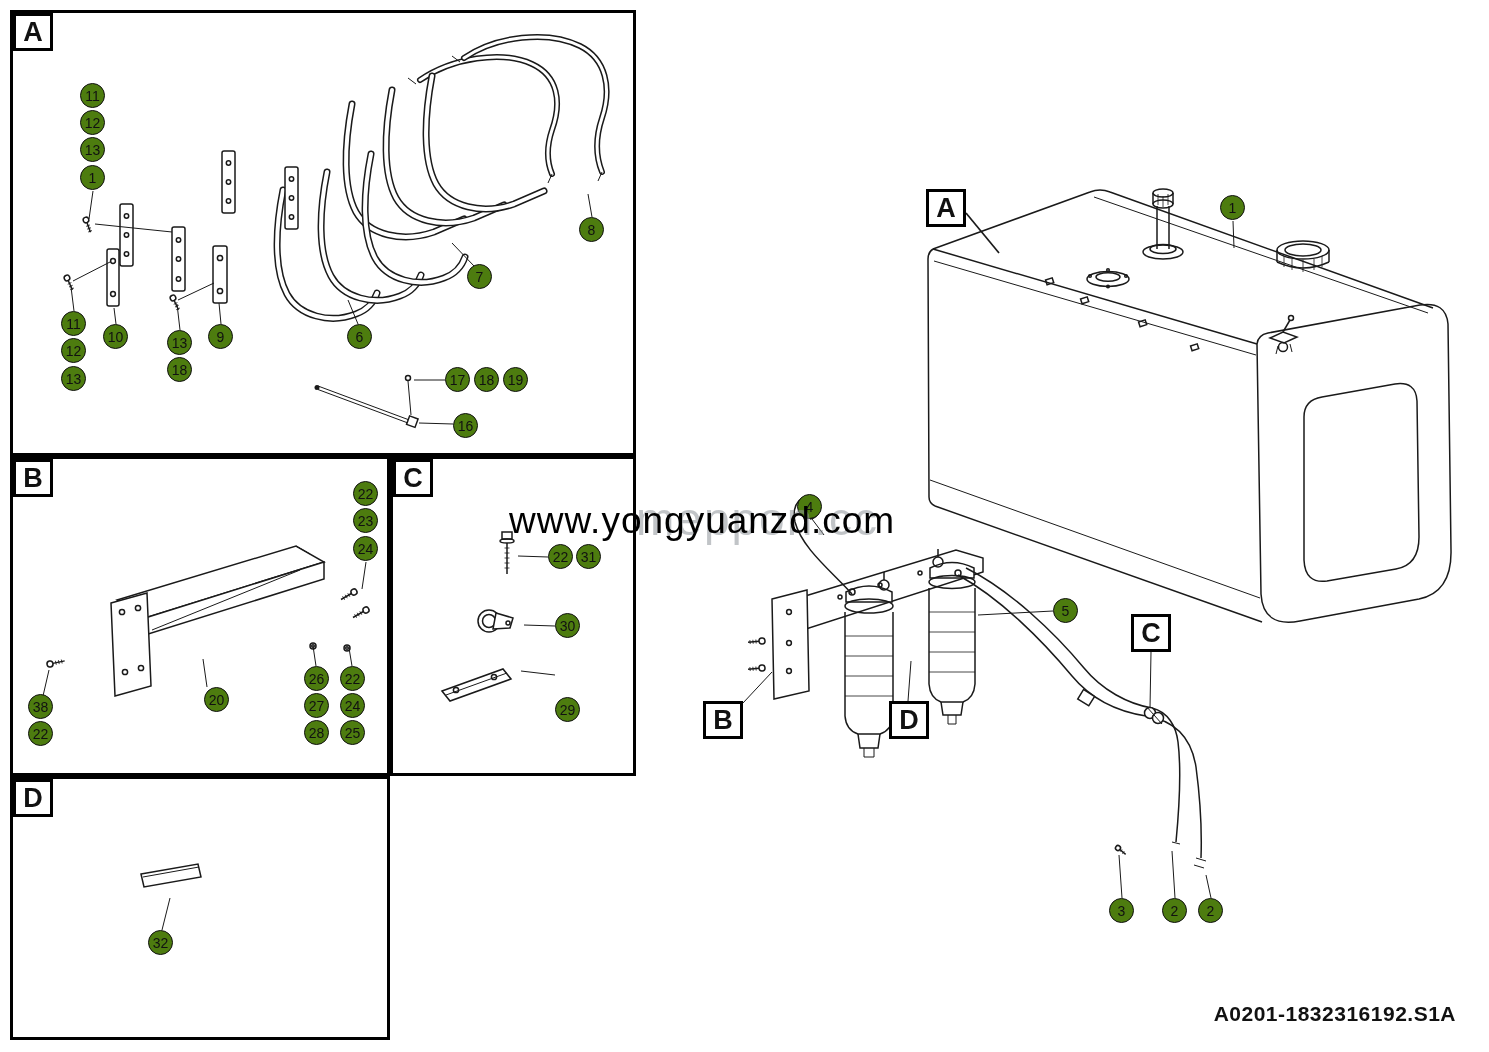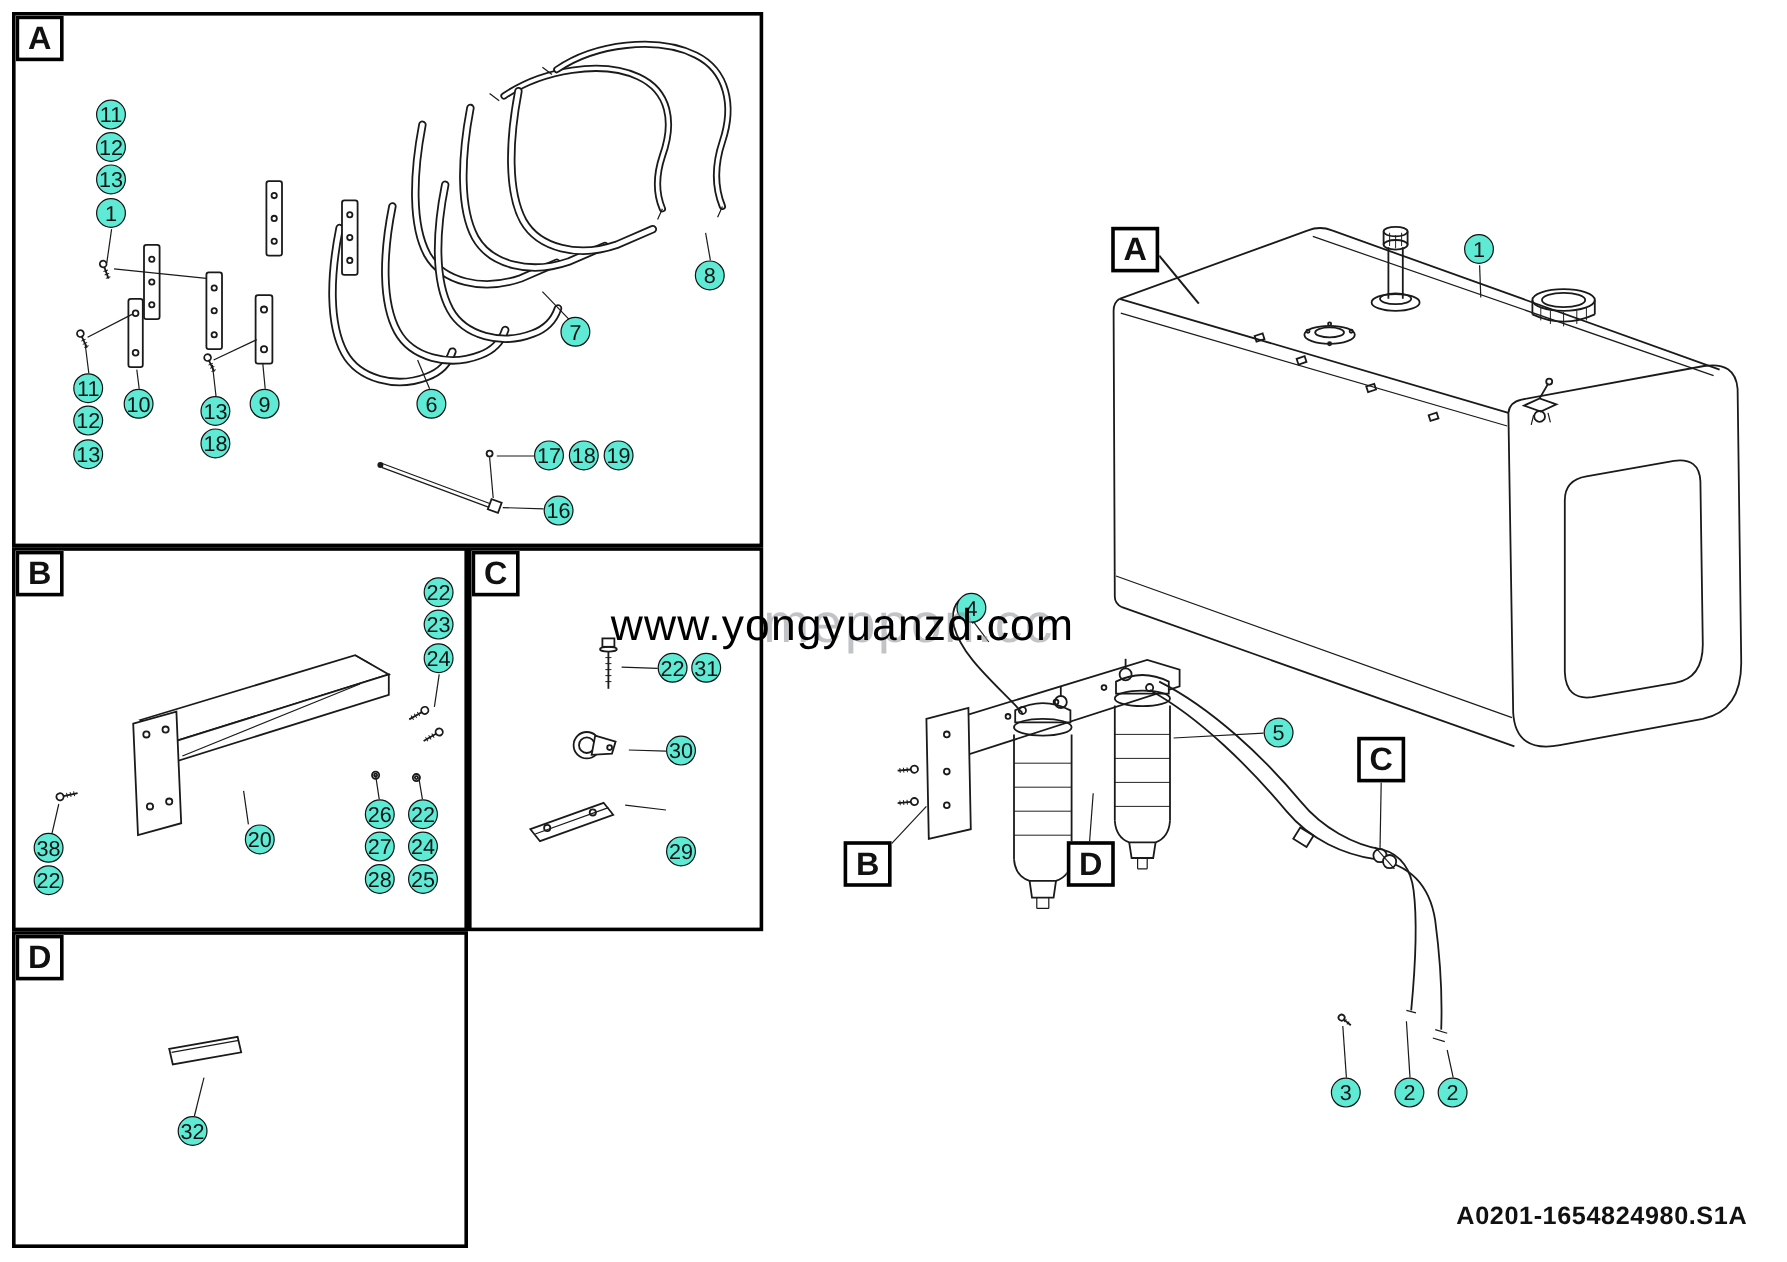--- a/index.html
+++ b/index.html
@@ -11,22 +11,22 @@
   .art .thin{stroke-width:1}
   .art .hair{stroke-width:.8}
   .art .fillw{fill:#fff}
   .art .filled{fill:#1a1a1a;stroke:none}
   .art .bo{stroke-width:7;stroke-linecap:round}
   .art .bi{stroke:#fff;stroke-width:4;stroke-linecap:round}
   .art .ro{stroke-width:6;stroke-linecap:round}
   .art .ri{stroke:#fff;stroke-width:3;stroke-linecap:round}
   .leaders path{stroke:#1a1a1a;stroke-width:1;fill:none}
   .leaders .mid{stroke-width:1.7}
-  .callout{position:absolute;width:25px;height:25px;border:1.4px solid #111;border-radius:50%;background:#5eead4;
-    display:flex;align-items:center;justify-content:center;font-size:18px;line-height:1;z-index:5}
+  .callout{position:absolute;width:25px;height:25px;border:1.4px solid #111;border-radius:50%;background:#4d7c0f;
+    display:flex;align-items:center;justify-content:center;font-size:14px;line-height:1;z-index:5}
   .boxlabel{position:absolute;width:40px;height:38px;border:3px solid #000;background:#fff;display:flex;
     align-items:center;justify-content:center;font-size:27px;font-weight:bold;z-index:6}
   .watermark-grey{position:absolute;left:636px;top:492px;font-size:46px;letter-spacing:2px;color:#8f959b;opacity:.55;z-index:7;white-space:nowrap}
   .watermark-blue{position:absolute;left:509px;top:500px;font-size:37px;letter-spacing:1px;color:#000000;z-index:8;white-space:nowrap}
   .drawing-number{position:absolute;left:1180px;top:1002px;width:276px;text-align:right;font-size:21px;font-weight:bold;letter-spacing:.5px;z-index:6}
 </style>
 </head>
 <body>
 
 <div class="sheet">
@@ -381,15 +381,15 @@
 
   <div class="callout" style="left:148px;top:930px">32</div>
 
   <div class="callout" style="left:1220px;top:195px">1</div>
   <div class="callout" style="left:797px;top:494px">4</div>
   <div class="callout" style="left:1053px;top:598px">5</div>
   <div class="callout" style="left:1109px;top:898px">3</div>
   <div class="callout" style="left:1162px;top:898px">2</div>
   <div class="callout" style="left:1198px;top:898px">2</div>
 
-  <div class="drawing-number">A0201-1654824980.S1A</div>
+  <div class="drawing-number">A0201-1832316192.S1A</div>
 
 </div>
 
 </body></html>

